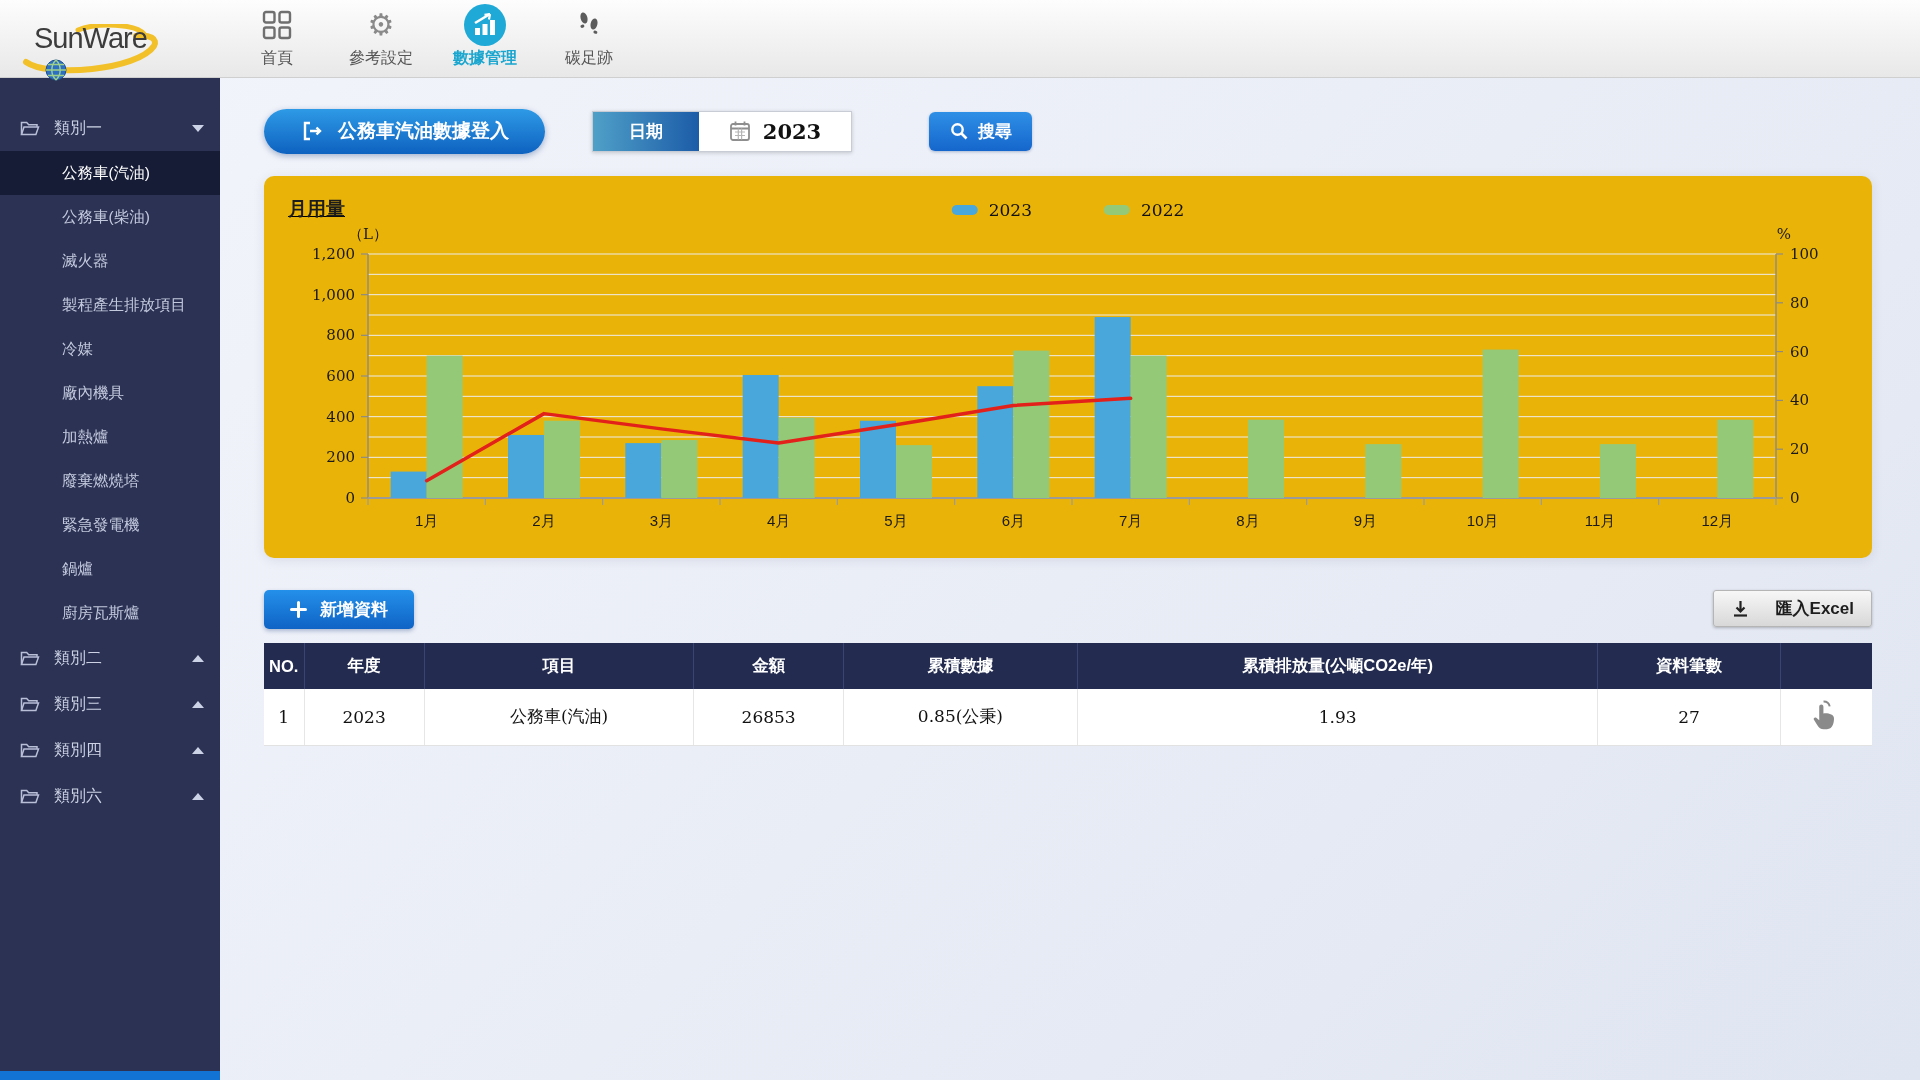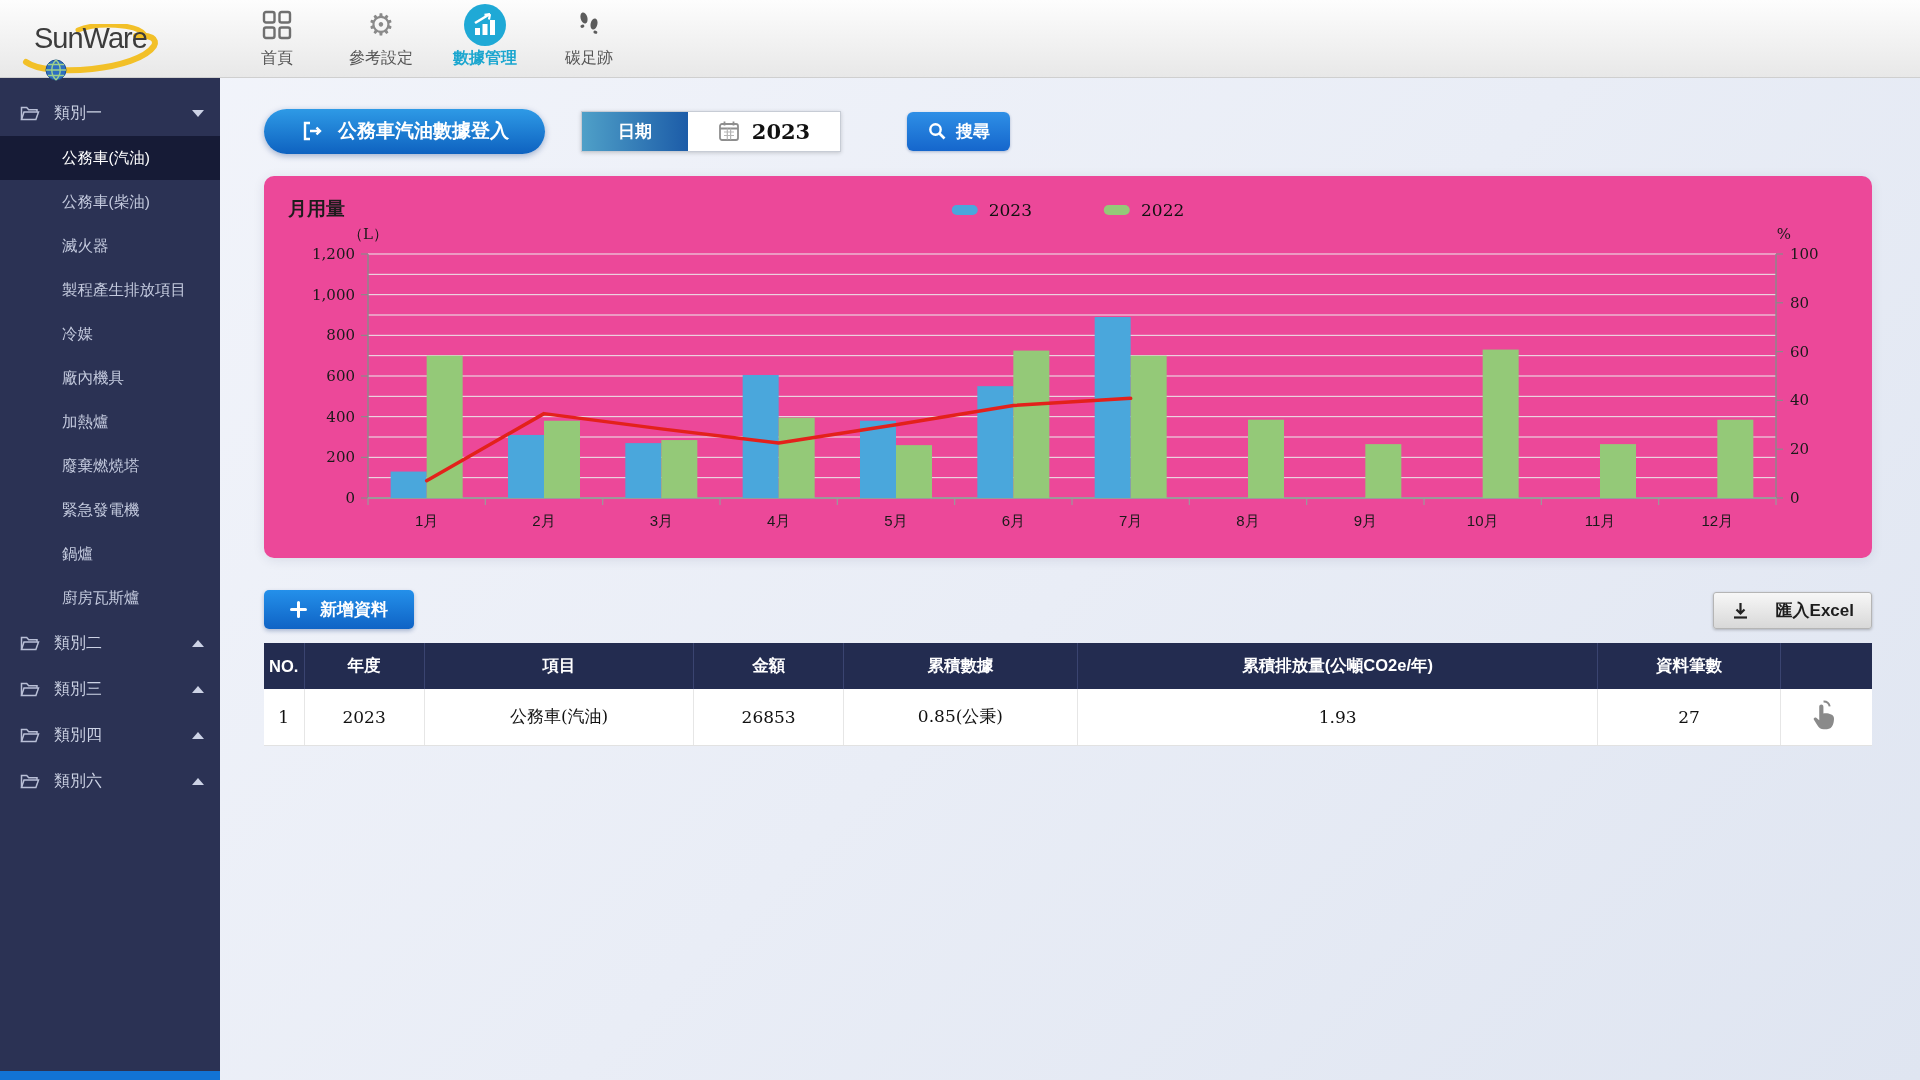--- a/index.html
+++ b/index.html
@@ -18,67 +18,67 @@
   .nav-items { display:flex; height:100%; }
   .nav-item { width:104px; height:100%; display:flex; flex-direction:column; align-items:center;
     justify-content:flex-end; padding-bottom:8px; cursor:pointer; }
   .nav-icon { height:46px; display:flex; align-items:center; justify-content:center; color:#777; }
   .nav-label { font-size:16px; color:#555; }
   .nav-item.active .nav-label { color:#1ba6cf; font-weight:bold; }
   .gear-glyph { font-size:30px; line-height:1; color:#8a8a8a; }
 
   
   .sidebar { position:absolute; top:78px; left:0; bottom:0; width:220px;
-    background:#2b3254; color:#ccd2e4; padding-top:12px; }
+    background:#2b3254; color:#ccd2e4; padding-top:27px; }
   .cat-row { height:46px; display:flex; align-items:center; padding:0 16px 0 20px;
     cursor:pointer; font-size:16px; }
   .cat-row .folder-ic { margin-right:14px; flex:0 0 auto; }
   .cat-chevron { margin-left:auto; width:0; height:0; }
   .chev-down { border-left:6px solid transparent; border-right:6px solid transparent; border-top:7px solid #cdd3e6; }
   .chev-up   { border-left:6px solid transparent; border-right:6px solid transparent; border-bottom:7px solid #cdd3e6; }
   .sub-item { height:44px; line-height:44px; padding-left:62px; font-size:15.5px;
     color:#c3c9dd; cursor:pointer; white-space:nowrap; }
   .sub-item.active { background:#161b36; color:#ffffff; }
   .sidebar-accent { position:absolute; bottom:0; left:0; width:220px; height:9px; background:#1273d5; }
 
   
   .main { position:absolute; left:220px; top:78px; right:0; bottom:0; padding:30px 48px 0 44px; }
 
-  .controls-row { display:flex; align-items:center; height:46px; margin-bottom:22px; }
+  .controls-row { display:flex; align-items:center; height:46px; margin-bottom:22px;gap:11px; }
   .login-btn { height:45px; padding:0 36px; border:none; border-radius:23px; cursor:pointer;
     background:linear-gradient(#2e9ae6,#0e62c0); color:#fff; font-size:19px; font-weight:bold;
     display:flex; align-items:center; gap:14px; box-shadow:0 2px 6px rgba(10,50,120,.35);
     font-family:"Liberation Sans",sans-serif; }
   .date-toggle { margin-left:36px; display:flex; height:41px; background:#fff;
     border:1px solid #c7ccd5; box-shadow:0 1px 4px rgba(0,0,0,.18); }
   .date-tab { width:106px; display:flex; align-items:center; justify-content:center; cursor:pointer;
     background:linear-gradient(90deg,#4fa0c8,#1c5ca8); color:#fff; font-size:17px; font-weight:bold; }
   .year-box { width:152px; display:flex; align-items:center; justify-content:center; gap:12px;
     cursor:pointer; font-size:21px; font-weight:bold; color:#111;
     font-family:"DejaVu Serif","Liberation Serif",serif; }
   .search-btn { margin-left:66px; height:39px; padding:0 20px; border:none; border-radius:6px; cursor:pointer;
     background:linear-gradient(#2e8fe6,#1566cc); color:#fff; font-size:17px; font-weight:bold;
     display:flex; align-items:center; gap:9px; box-shadow:0 1px 3px rgba(10,50,120,.3);
     font-family:"Liberation Sans",sans-serif; }
 
   
-  .chart-card { position:relative; background:#ec4899; border-radius:10px;
-    box-shadow:0 2px 12px rgba(30,40,80,.10); height:382px; padding:16px 24px 4px; margin-bottom:32px; }
+  .chart-card { position:relative; background:#eab308; border-radius:10px;
+    box-shadow:0 2px 12px rgba(30,40,80,.10); height:382px; padding:16px 24px 4px; margin-bottom:32px;text-decoration:underline; }
   .chart-head { height:34px; display:flex; align-items:center; }
   .chart-title { font-size:19px; font-weight:bold; color:#1c1c1c; }
   .chart-legend { position:absolute; left:50%; transform:translateX(-50%); top:24px; display:flex; gap:72px; }
   .legend-entry { display:flex; align-items:center; gap:11px; font-size:17px; color:#111; cursor:pointer;
     font-family:"DejaVu Serif","Liberation Serif",serif; }
   .legend-swatch { width:26px; height:10px; border-radius:5px; }
   .chart-body { width:100%; height:318px; }
   .chart-body svg { width:100%; height:100%; }
   .tick-num { font-family:"DejaVu Serif","Liberation Serif",serif; }
 
   
-  .table-actions { display:flex; align-items:flex-end; margin-bottom:14px; }
+  .table-actions { display:flex; align-items:flex-start; margin-bottom:14px; }
   .add-btn { height:39px; padding:0 26px; border:none; border-radius:5px; cursor:pointer;
     background:linear-gradient(#2490ea,#0f63c5); color:#fff; font-size:17px; font-weight:bold;
     display:flex; align-items:center; gap:13px; box-shadow:0 2px 4px rgba(10,50,120,.3);
     font-family:"Liberation Sans",sans-serif; }
   .excel-btn { margin-left:auto; height:37px; padding:0 17px; cursor:pointer;
     background:linear-gradient(#f7f7f7,#d8d8d8); border:1px solid #b5b5b5; border-radius:3px;
     color:#1d1d1d; font-size:17px; font-weight:bold; display:flex; align-items:center; gap:26px;
     box-shadow:0 1px 3px rgba(0,0,0,.25); font-family:"Liberation Sans",sans-serif; }
   table.data-table { width:100%; border-collapse:collapse; background:#fff; }
   table.data-table th { background:#232c50; color:#fff; height:46px; font-size:16.5px; font-weight:bold;

